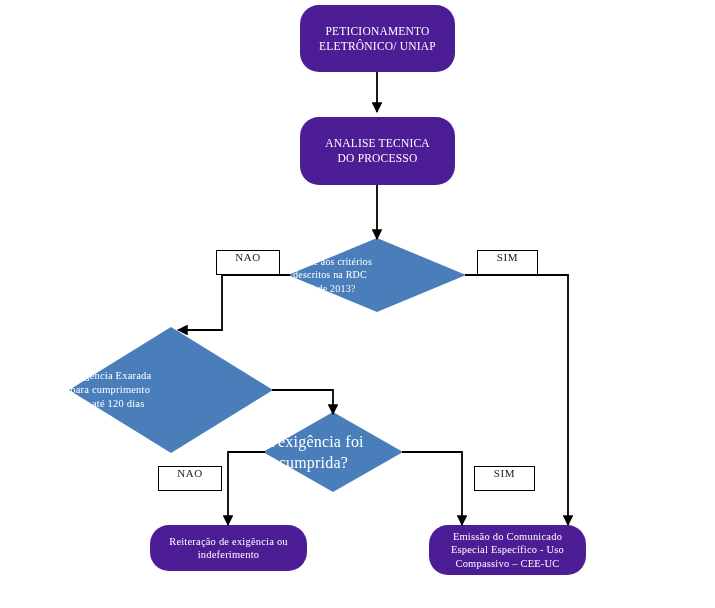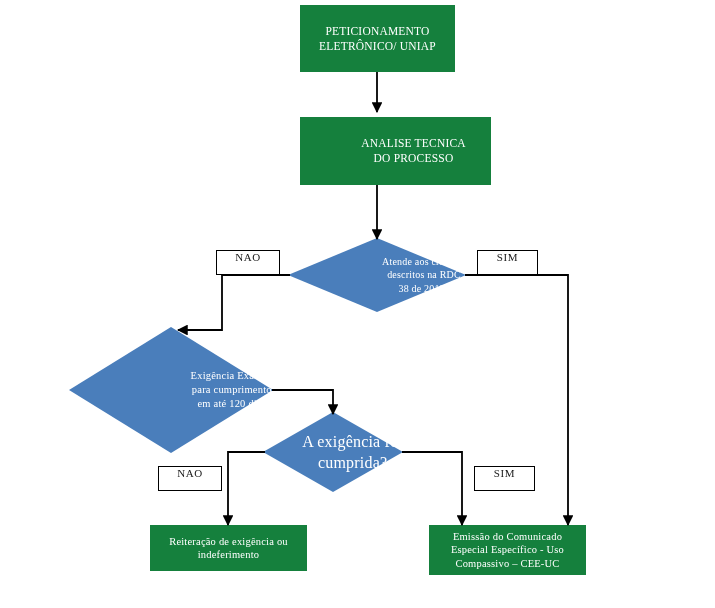--- a/index.html
+++ b/index.html
@@ -6,36 +6,37 @@
   #canvas{
     position:relative;
     width:715px;height:608px;
     background:#ffffff;
     font-family:"Liberation Serif","DejaVu Serif",serif;
     overflow:hidden;
   }
   
   .node-box{
     position:absolute;
-    background:#15803d;
+    background:#4c1d95;
     color:#ffffff;
     display:flex;
     align-items:center;
     justify-content:center;
     text-align:center;
     line-height:1.28;
     white-space:pre-line;
     letter-spacing:.2px;
+    border-radius:19px;
   }
   
   .node-diamond{
     position:absolute;
     display:flex;
     align-items:center;
-    justify-content:flex-end;
+    justify-content:flex-start;
   }
   .node-diamond .shape{
     position:absolute;
     inset:0;
     background:#4A7EBB;
     clip-path:polygon(50% 0%,100% 50%,50% 100%,0% 50%);
   }
   .node-diamond .dtext{
     position:relative;
     z-index:2;
@@ -87,21 +88,21 @@
 
       <path d="M 402 452 L 462 452 L 462 525"></path>
     </g>
   </svg>
 
   <div class="node-box" style="left:300px;top:5px;width:155px;height:67px;font-size:11.5px;">
     <span>PETICIONAMENTO
 ELETRÔNICO/ UNIAP</span>
   </div>
 
-  <div class="node-box" style="left:300px;top:117px;width:155px;height:68px;font-size:11.5px;padding-left:36px;">
+  <div class="node-box" style="left:300px;top:117px;width:155px;height:68px;font-size:11.5px;">
     <span>ANALISE TECNICA
 DO PROCESSO</span>
   </div>
 
   <div class="node-diamond" style="left:288px;top:238px;width:178px;height:74px;">
     <span class="shape"></span>
     <span class="dtext" style="font-size:10px;">Atende aos critérios
 descritos na RDC
 38 de 2013?</span>
   </div>

